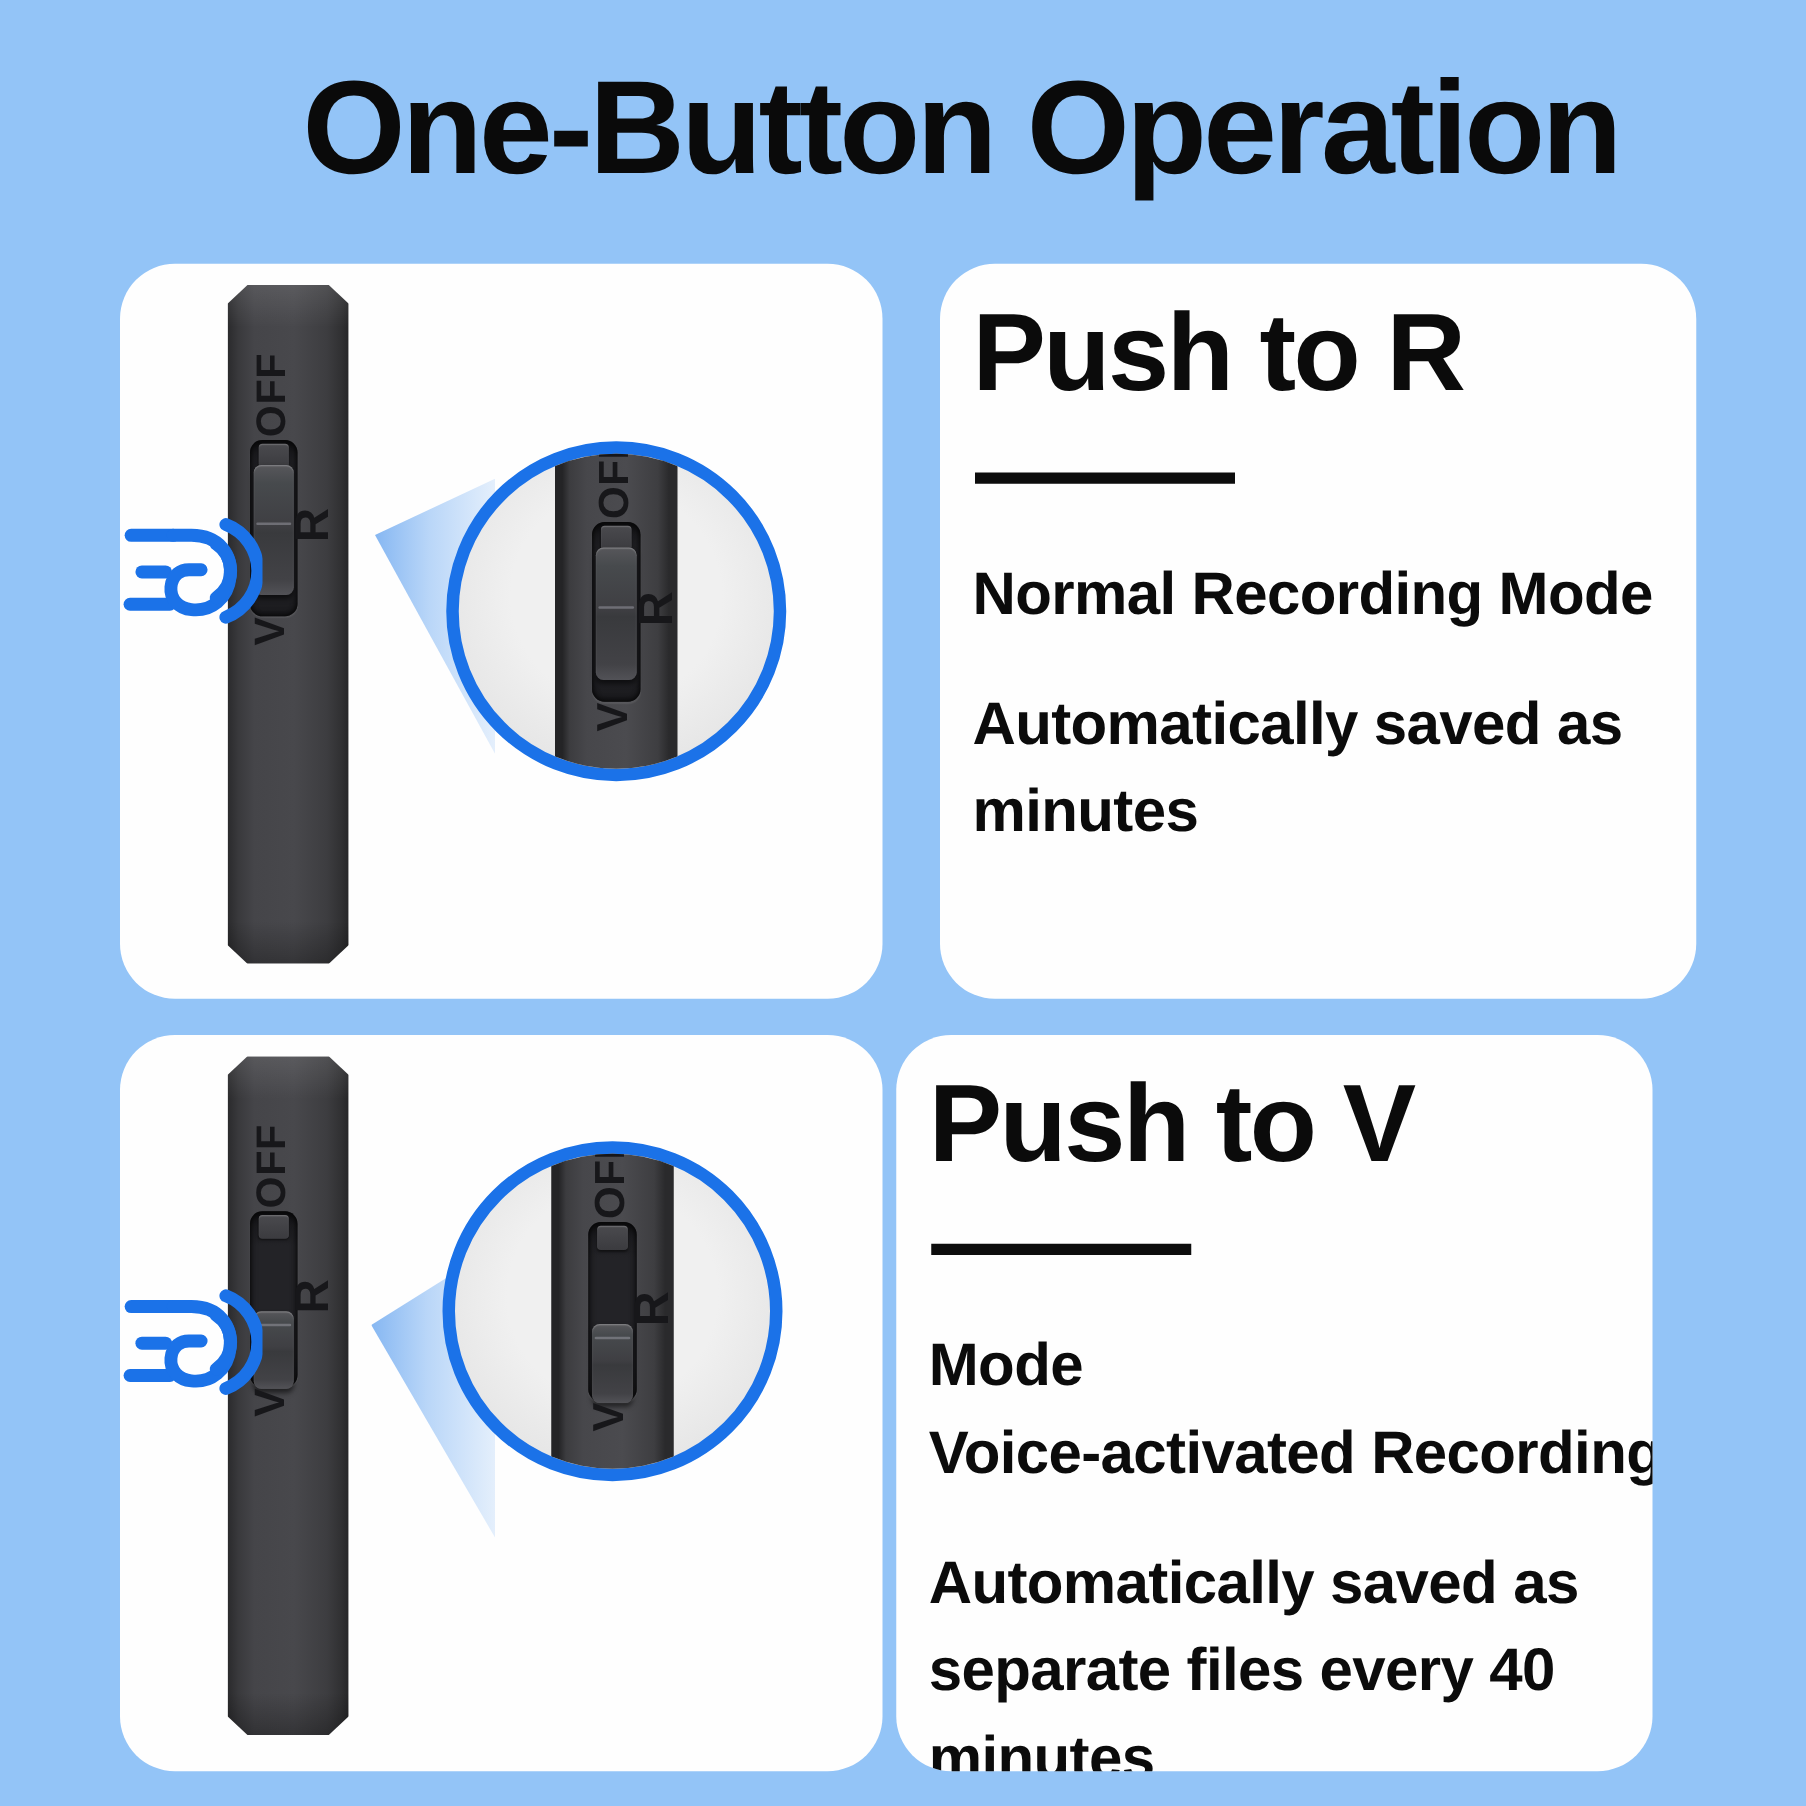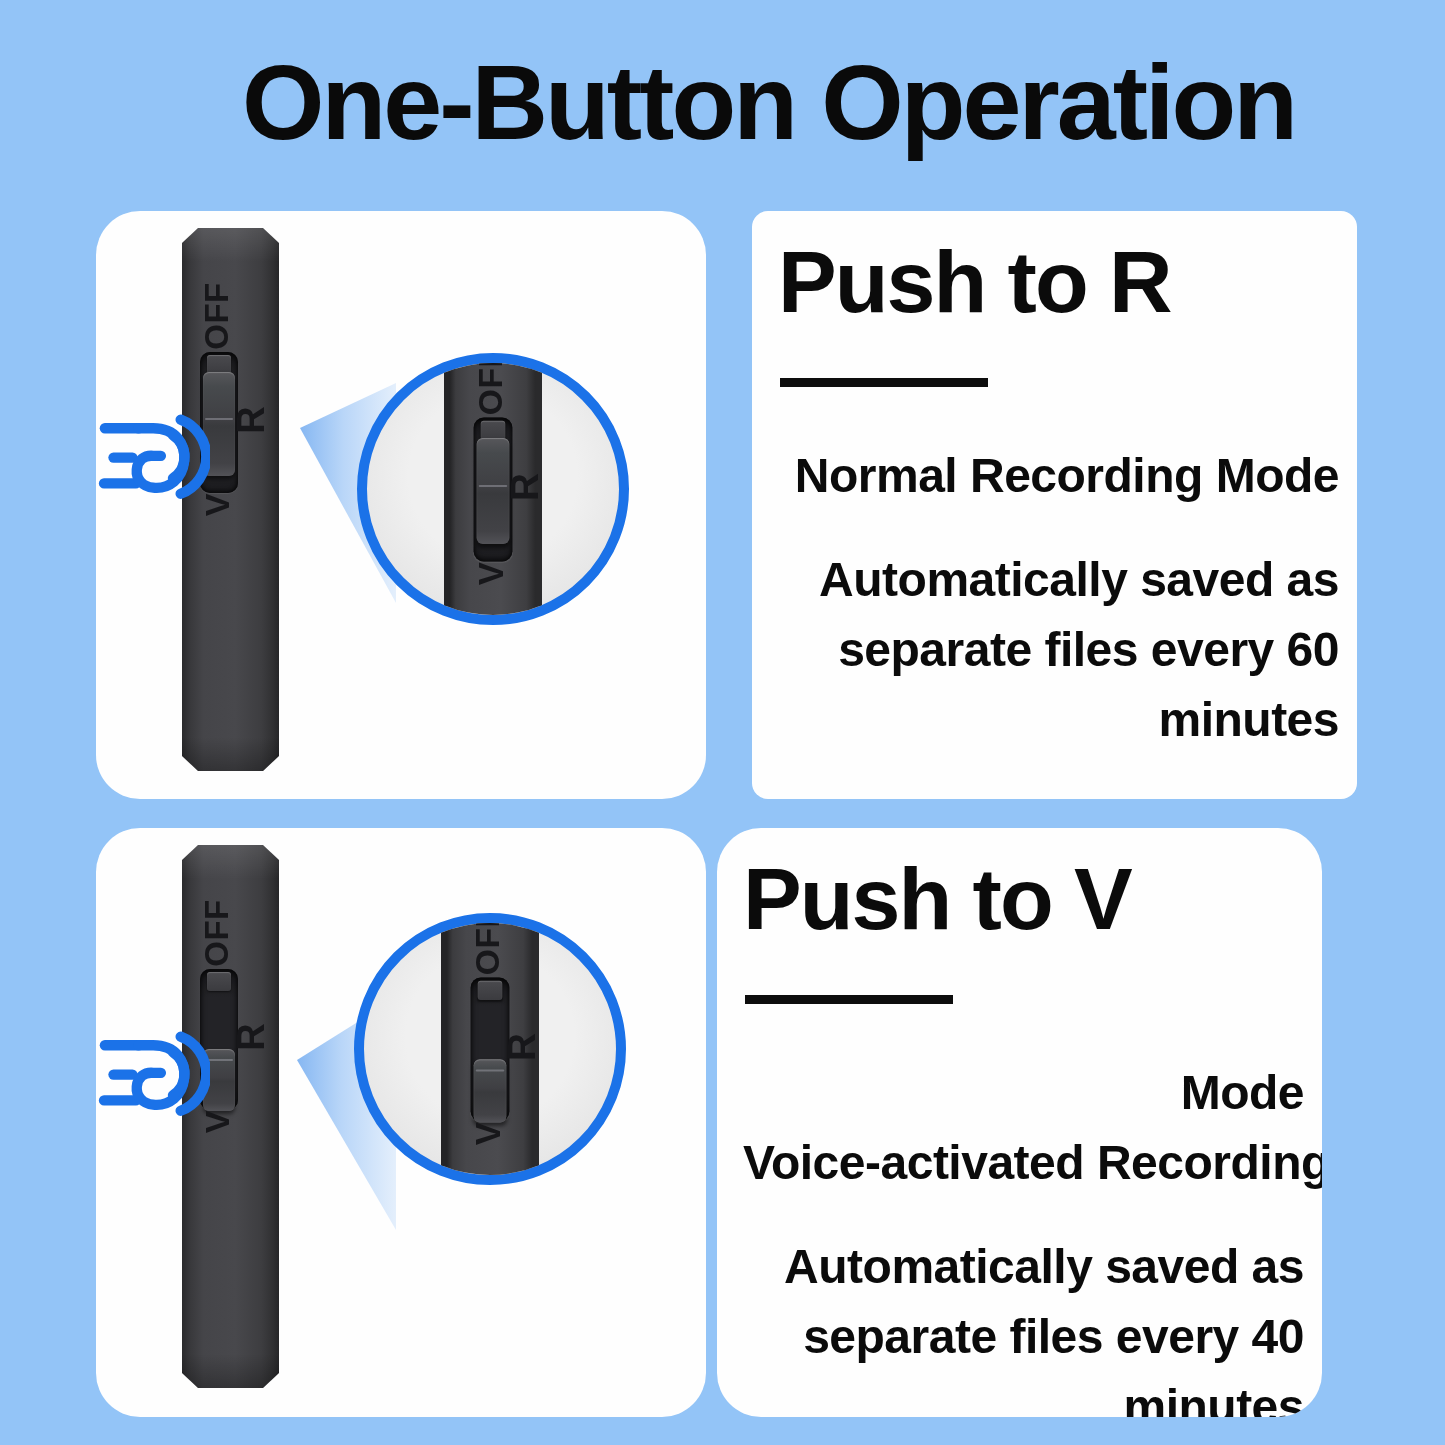--- a/index.html
+++ b/index.html
@@ -18,30 +18,30 @@
     position:absolute;left:0;top:42px;width:100%;
     text-align:center;font-size:106px;font-weight:900;letter-spacing:-3px;
     color:#0a0a0a;
     margin-left:46px;
   }
 
   .panel{
     position:absolute;background:var(--panel);border-radius:44px;overflow:hidden;
   }
   .p-tl{left:96px;top:211px;width:610px;height:588px;}
-  .p-tr{left:752px;top:211px;width:605px;height:588px;border-radius:16px;}
+  .p-tr{left:752px;top:211px;width:605px;height:588px;}
   .p-bl{left:96px;top:828px;width:610px;height:589px;}
   .p-br{left:717px;top:828px;width:605px;height:589px;}
 
   
   .text-panel{padding:24px 18px 0 26px;color:var(--ink);}
   .mode-heading{font-size:88px;font-weight:bold;letter-spacing:-2px;line-height:1.06;}
   .rule{width:208px;height:9px;background:#0d0d0d;margin:50px 0 0 2px;}
   .body-copy{margin-top:54px;}
-  .para{font-size:48px;font-weight:bold;letter-spacing:-0.5px;text-align:right;}
+  .para{font-size:48px;font-weight:bold;letter-spacing:-0.5px;}
   .para + .para{margin-top:34px;}
   .para .line{display:block;line-height:70px;white-space:nowrap;}
 
   
   .device-panel{overflow:hidden;}
 
   .device{
     position:absolute;left:86px;top:17px;width:97px;height:543px;z-index:2;
     background:linear-gradient(90deg,#2a2a2c 0%,#39393c 9%,#454549 22%,#48484c 55%,#3d3d40 82%,#303032 94%,#262628 100%);
     clip-path:polygon(16px 0,calc(100% - 16px) 0,100% 15px,100% calc(100% - 15px),calc(100% - 16px) 100%,16px 100%,0 calc(100% - 15px),0 15px);
@@ -161,21 +161,20 @@
 
   <section class="panel p-tr text-panel">
     <h2 class="mode-heading">Push to R</h2>
     <div class="rule"></div>
     <div class="body-copy">
       <p class="para">
         <span class="line">Normal Recording Mode</span>
       </p>
       <p class="para">
         <span class="line">Automatically saved as</span>
-        <span class="line">separate files every 60</span>
         <span class="line">minutes</span>
       </p>
     </div>
   </section>
 
   <section class="panel p-bl device-panel">
     <div class="beam beam-v"></div>
 
     <div class="device mode-v">
       <div class="face">

